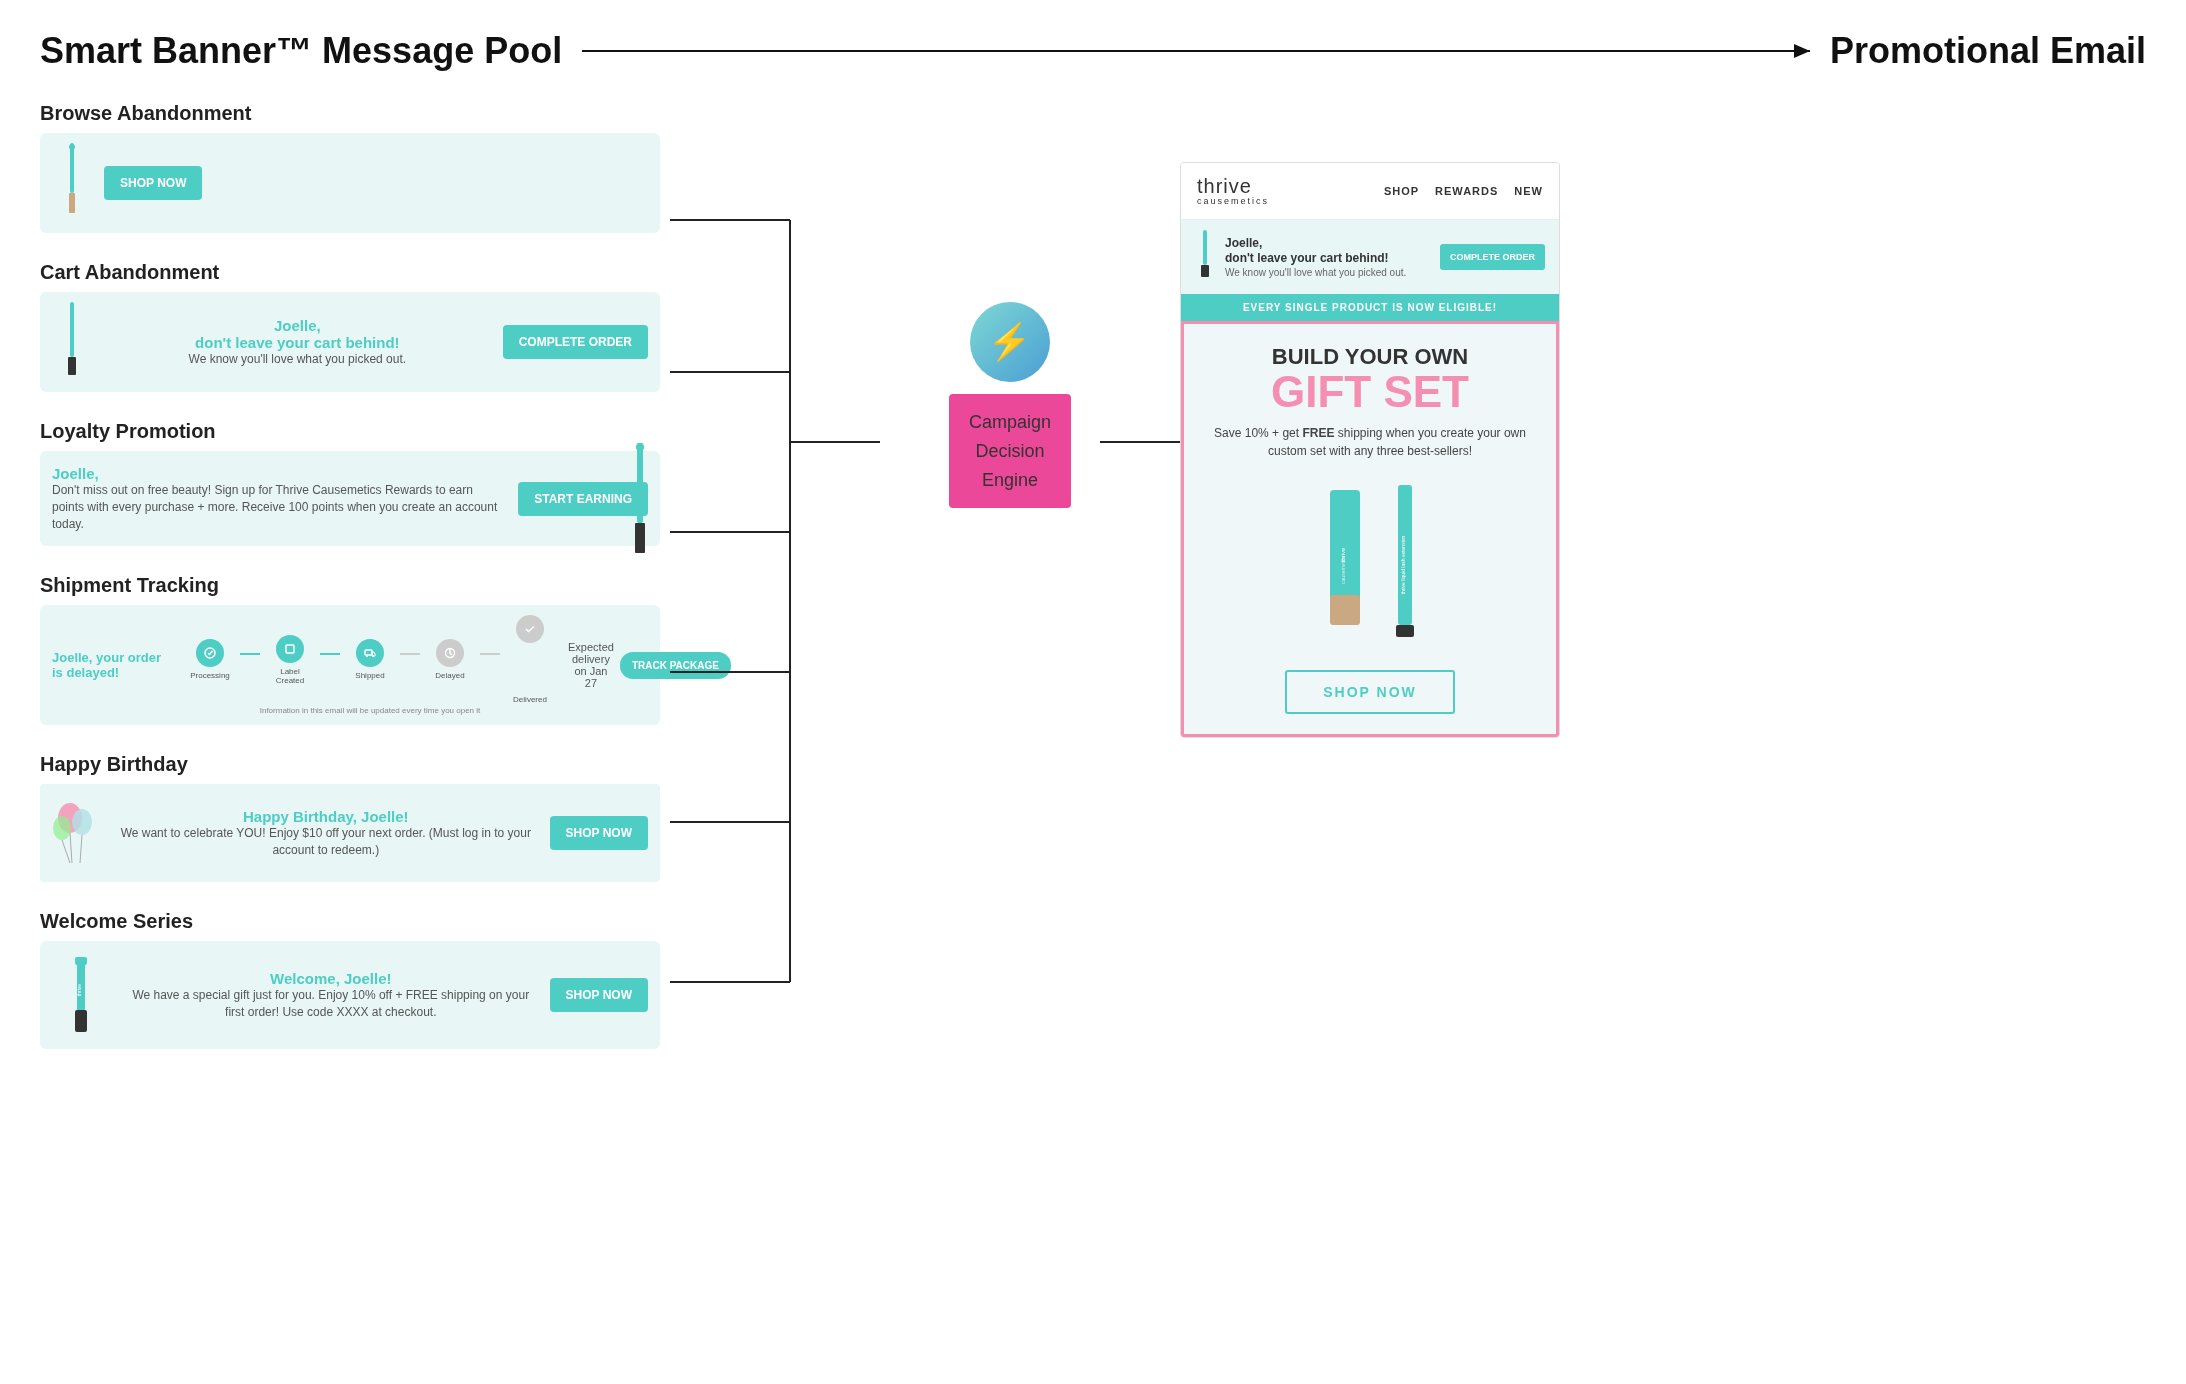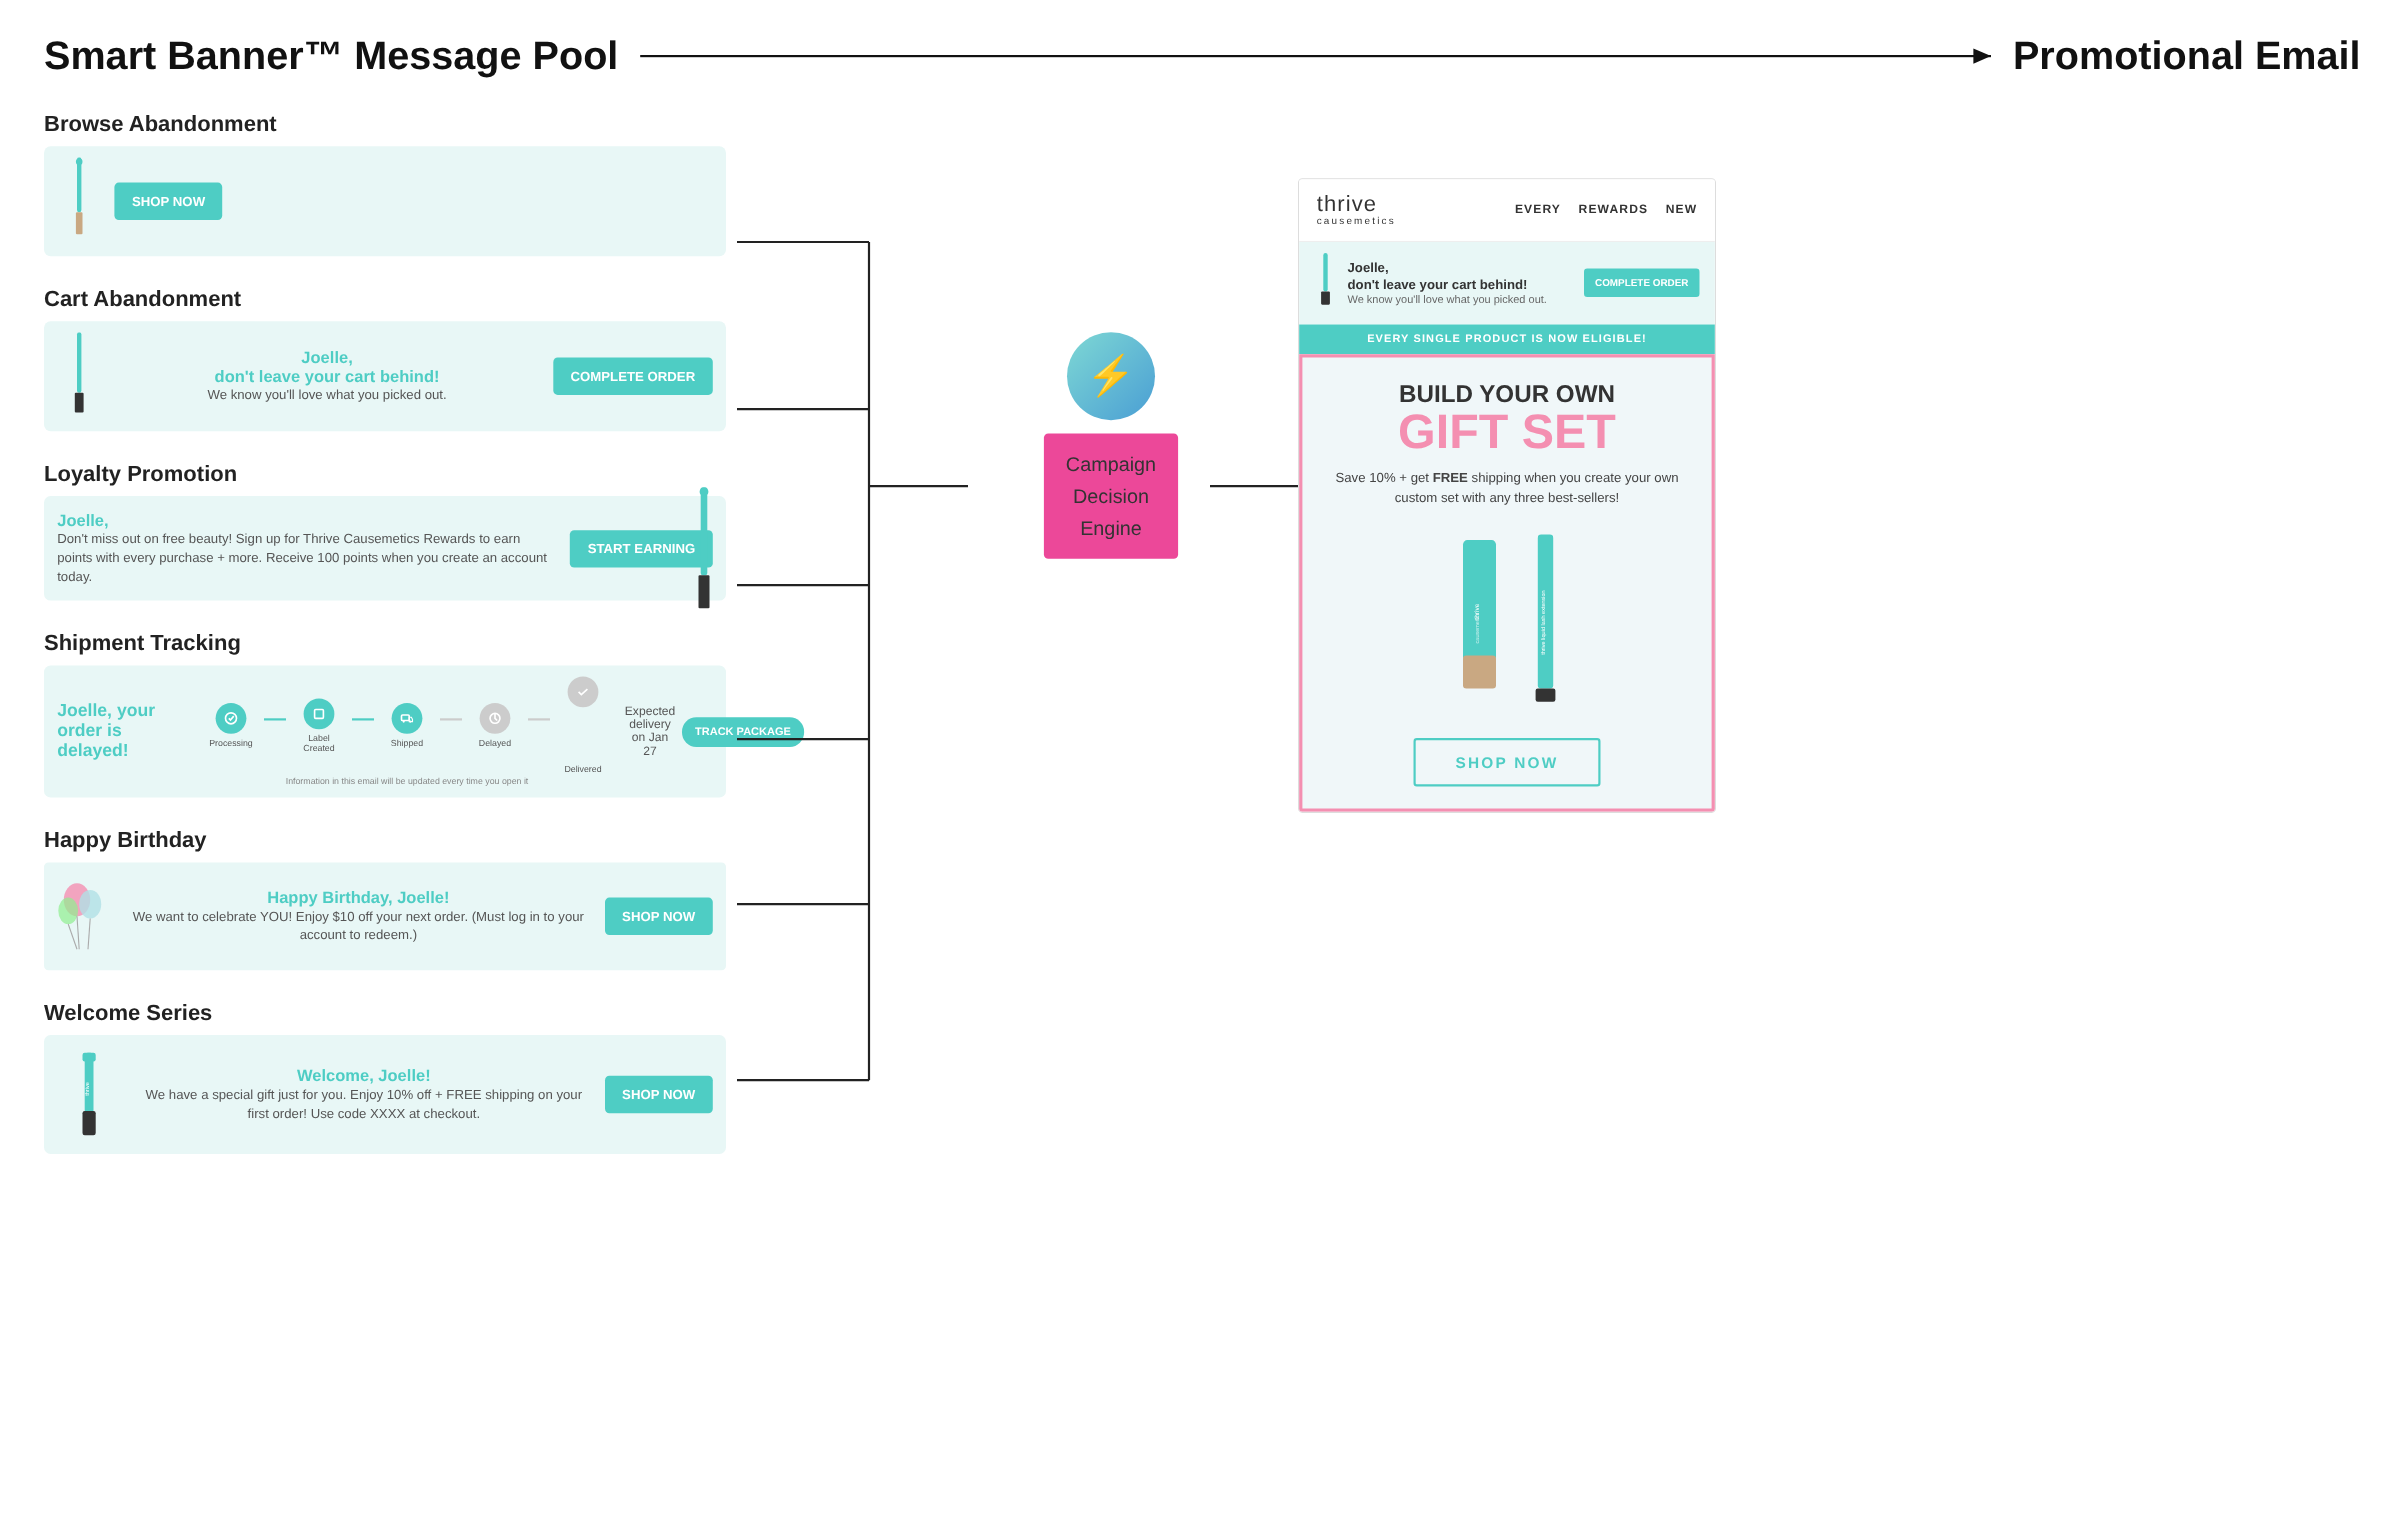--- a/index.html
+++ b/index.html
@@ -137,21 +137,21 @@
       border-radius: 6px;
       padding: 10px 12px;
       display: flex;
       align-items: center;
       gap: 8px;
     }
 
     .shipment-alert-text {
       color: #4ecdc4;
       font-weight: 700;
-      font-size: 16px;
+      font-size: 13px;
       width: 120px;
       flex-shrink: 0;
     }
 
     .tracking-steps {
       flex: 1;
       display: flex;
       flex-direction: column;
       align-items: center;
     }
@@ -652,21 +652,21 @@
   </div>
 
   <div class="email-preview" style="margin-top:60px;">
 
     <div class="email-nav">
       <div class="brand-name">
         <div class="brand-thrive">thrive</div>
         <div class="brand-causemetics">causemetics</div>
       </div>
       <div class="nav-links">
-        <span class="nav-link">EVERY</span>
+        <span class="nav-link">SHOP</span>
         <span class="nav-link">REWARDS</span>
         <span class="nav-link">NEW</span>
       </div>
     </div>
 
     <div class="email-cart-banner">
       <div>
         <svg width="20" height="50" viewBox="0 0 20 50">
           <rect x="8" y="0" width="4" height="35" rx="2" fill="#4ecdc4"></rect>
           <rect x="6" y="35" width="8" height="12" rx="1" fill="#333"></rect>

